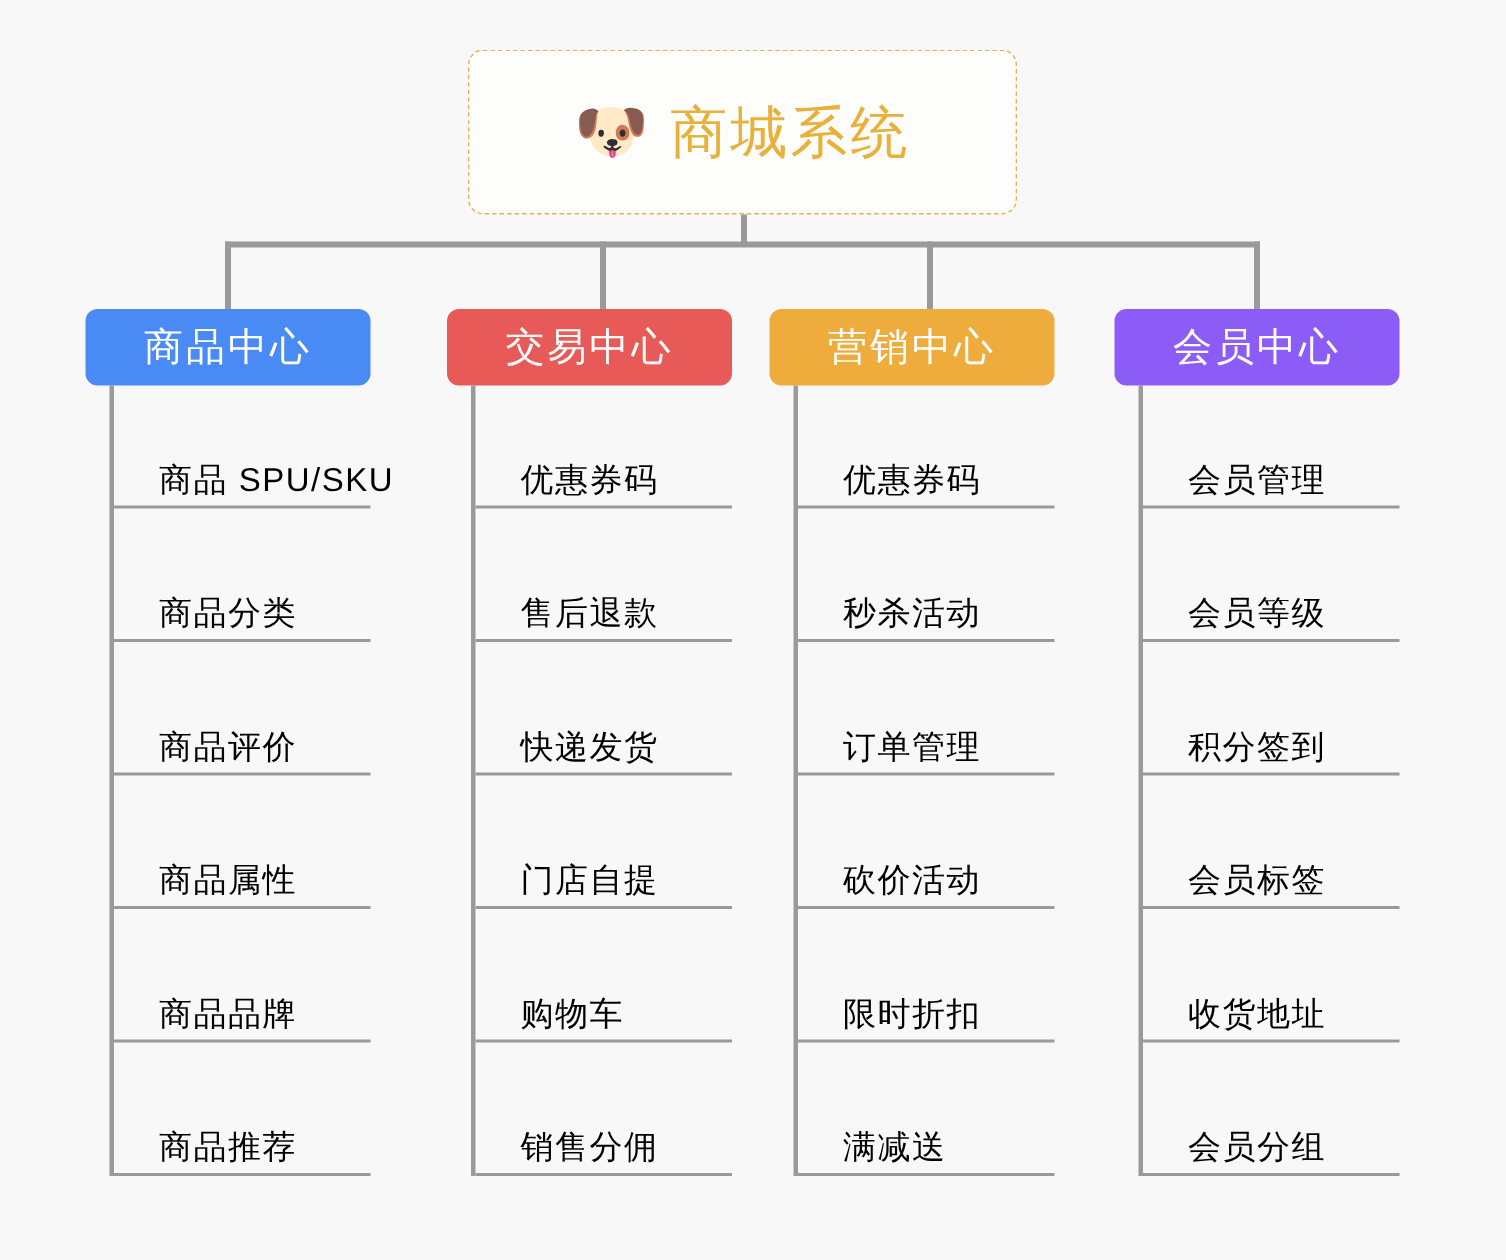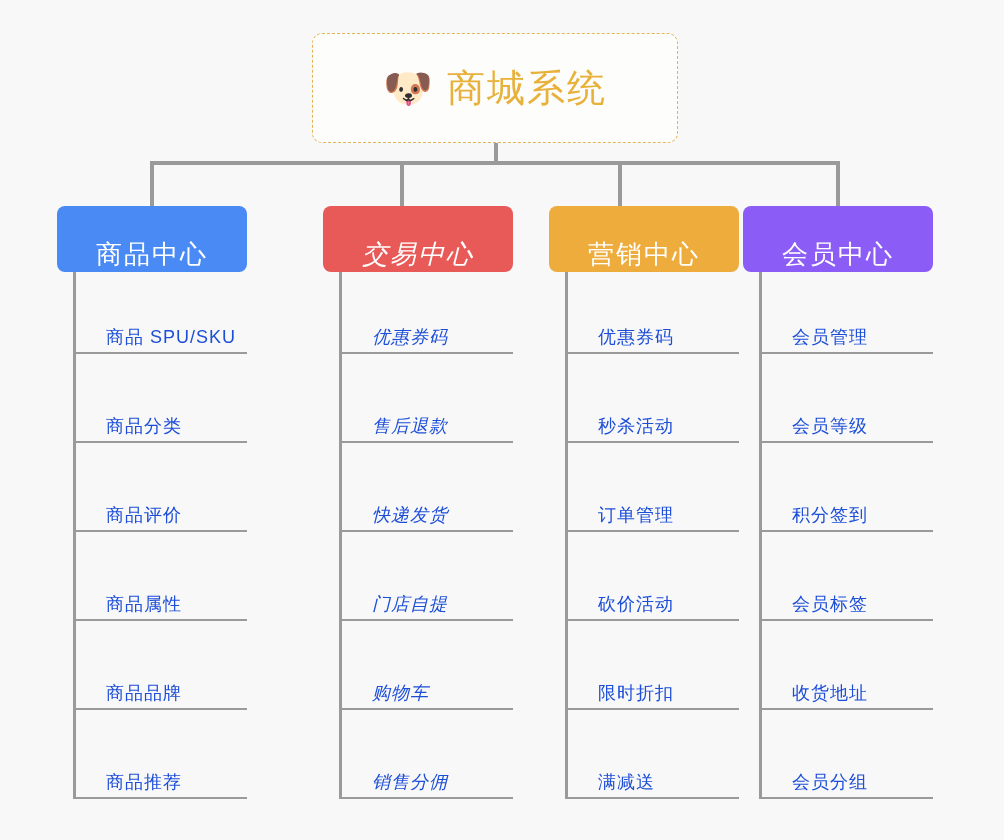--- a/index.html
+++ b/index.html
@@ -73,30 +73,30 @@
   .conn-drop.d3 { left: 618px; }
   .conn-drop.d4 { left: 836px; }
 
   
   .column {
     position: absolute;
     top: 206px;
     width: 190px;
   }
   .column.c1 { left: 57px; }
-  .column.c2 { left: 323px; font-style: italic; }
-  .column.c3 { left: 549px; }
+  .column.c2 { left: 298px; }
+  .column.c3 { left: 513px; }
   .column.c4 { left: 743px; }
 
   .cat-box {
     width: 190px;
-    height: 66px;
+    height: 51px;
     border-radius: 8px;
     display: flex;
-    align-items: flex-end;
+    align-items: center;
     justify-content: center;
     color: #ffffff;
     font-size: 26px;
     letter-spacing: 2px;
     white-space: nowrap;
   }
 
   
   .leaf-list {
     position: relative;
@@ -108,22 +108,22 @@
   .leaf-item {
     position: relative;
     height: 89px;
     display: flex;
     align-items: flex-end;
     border-bottom: 2px solid #9a9a9a;
     padding-left: 30px;
     padding-bottom: 4px;
   }
   .leaf-label {
-    font-size: 18px;
-    color: #1d4ed8;
+    font-size: 22px;
+    color: #000000;
     white-space: nowrap;
     letter-spacing: 1px;
     line-height: 1.25;
     padding-right: 6px;
   }
 
   
   .leaf-list .leaf-item:first-child { height: 82px; }
 </style>
 </head>

